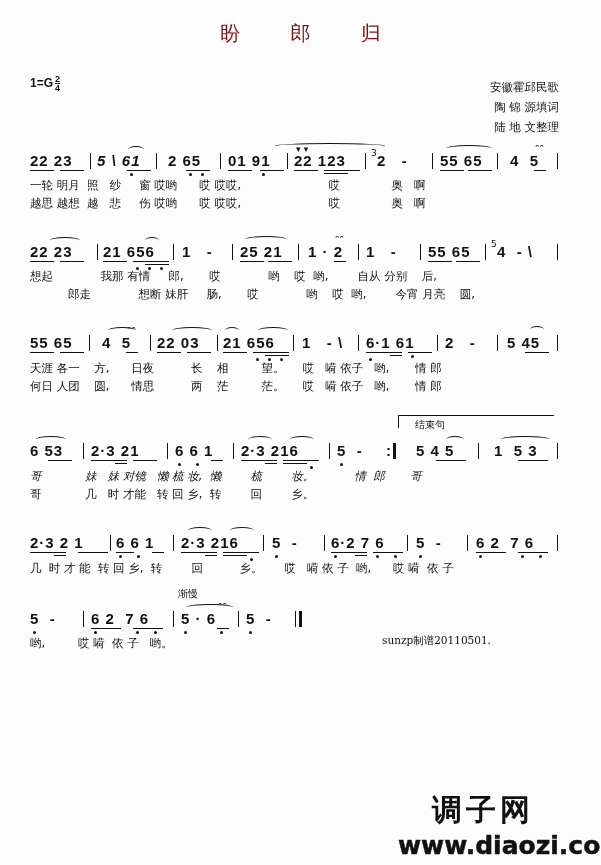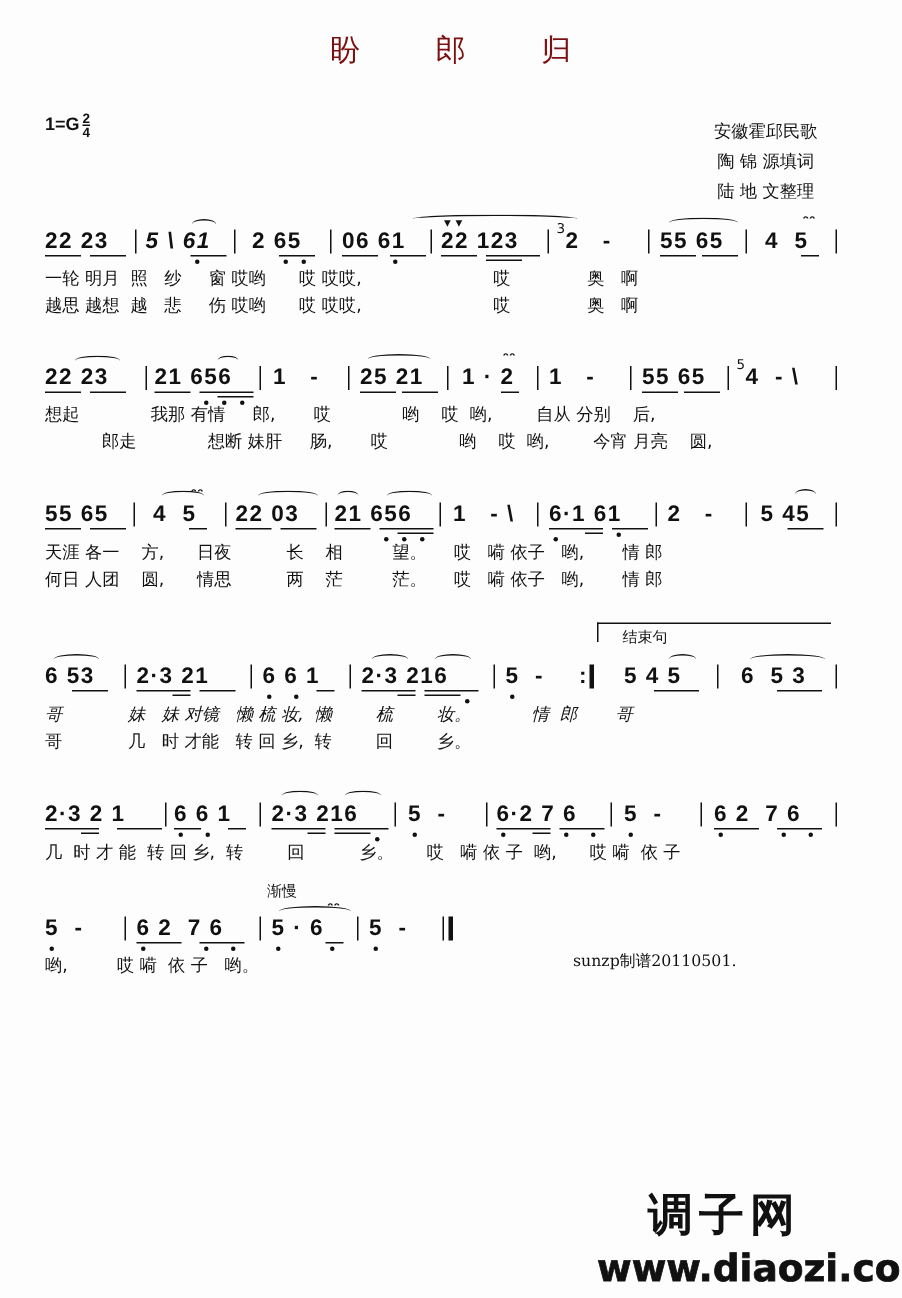--- a/index.html
+++ b/index.html
@@ -5,21 +5,21 @@
   html, body { margin:0; padding:0; background:#fdfdfd; }
   body { width:601px; height:865px; position:relative; overflow:hidden;
          font-family:"DejaVu Sans","Liberation Sans",sans-serif; color:#111; }
   .abs { position:absolute; }
   .title { left:0; width:601px; top:20px; text-align:center; color:#7a1010;
            font-family:"DejaVu Serif","Liberation Serif",serif; font-size:20px; letter-spacing:22px; padding-left:22px; box-sizing:border-box; }
   .key { left:30px; top:75px; font-size:12px; font-weight:bold; font-family:"Liberation Sans",sans-serif; }
   .frac { display:inline-block; vertical-align:middle; font-size:9px; line-height:8px; text-align:center; margin-left:2px; }
   .frac span { display:block; }
   .frac .top { border-bottom:1px solid #111; }
-  .credits { right:56px; top:77px; font-size:11.5px; line-height:20px; text-align:center; }
+  .credits { right:42px; top:77px; font-size:11.5px; line-height:20px; text-align:right; }
   .row { left:0; width:601px; }
   .notes { position:absolute; font-family:"Liberation Sans",sans-serif; font-weight:bold; font-size:15px; white-space:pre; letter-spacing:1px; }
   .lyric { position:absolute; font-size:11.5px; white-space:pre;text-align:center; }
   .bar { position:absolute; width:1px; height:16px; background:#111; }
   .u1 { position:absolute; height:1px; background:#111; }
   .dot { position:absolute; width:3px; height:3px; border-radius:50%; background:#111; }
   .slur { position:absolute; border-top:1px solid #111; border-radius:50% 50% 0 0; height:6px; }
   .mark { position:absolute; font-size:9px; font-weight:bold; }
   .small { position:absolute; font-size:9px; }
   .endbracket { position:absolute; left:398px; top:415px; width:155px; height:12px; border-top:1px solid #111; border-left:1px solid #111; }
@@ -54,21 +54,21 @@
   <div class="notes" style="left:97px;top:152px;font-style:italic;">5 \ 61</div>
   <div class="u1" style="left:127px;top:170px;width:24px;"></div>
   <div class="dot" style="left:130px;top:173px;"></div>
   <div class="slur" style="left:128px;top:146px;width:16px;"></div>
   <div class="bar" style="left:156px;top:153px;"></div>
   <div class="notes" style="left:168px;top:152px;">2 65</div>
   <div class="u1" style="left:186px;top:170px;width:24px;"></div>
   <div class="dot" style="left:189px;top:173px;"></div>
     <div class="dot" style="left:201px;top:173px;"></div>
   <div class="bar" style="left:220px;top:153px;"></div>
-  <div class="notes" style="left:228px;top:152px;">06 61</div>
+  <div class="notes" style="left:228px;top:152px;">01 91</div>
   <div class="u1" style="left:228px;top:170px;width:24px;"></div>
   <div class="u1" style="left:260px;top:170px;width:24px;"></div>
   <div class="dot" style="left:262px;top:173px;"></div>
   <div class="bar" style="left:287px;top:153px;"></div>
   <div class="notes" style="left:294px;top:152px;">22 123</div>
   <div class="mark" style="left:296px;top:144px;">▾ ▾</div>
   <div class="u1" style="left:294px;top:170px;width:24px;"></div>
   <div class="u1" style="left:324px;top:170px;width:36px;"></div>
   <div class="u1" style="left:324px;top:173px;width:24px;"></div>
   <div class="slur" style="left:275px;top:143px;width:110px;height:5px;"></div>
@@ -203,21 +203,21 @@
   <div class="slur" style="left:290px;top:436px;width:24px;"></div>
   <div class="bar" style="left:329px;top:443px;"></div>
   <div class="notes" style="left:337px;top:442px;">5  -</div>
   <div class="dot" style="left:340px;top:463px;"></div>
   <div class="notes" style="left:386px;top:442px;">:</div>
   <div class="bar" style="left:393px;top:443px;width:3px;"></div>
   <div class="notes" style="left:416px;top:442px;">5 4 5</div>
   <div class="u1" style="left:436px;top:460px;width:30px;"></div>
   <div class="slur" style="left:446px;top:436px;width:18px;"></div>
   <div class="bar" style="left:478px;top:443px;"></div>
-  <div class="notes" style="left:494px;top:442px;">6  5 3</div>
+  <div class="notes" style="left:494px;top:442px;">1  5 3</div>
   <div class="u1" style="left:518px;top:460px;width:30px;"></div>
   <div class="slur" style="left:500px;top:436px;width:50px;"></div>
   <div class="bar" style="left:557px;top:443px;"></div>
 
   <div class="lyric" style="left:30px;top:469px;font-style:italic;">哥            妹   妹 对镜   懒 梳 妆,  懒        梳        妆。           情  郎       哥</div>
   <div class="lyric" style="left:30px;top:487px;">哥            几   时 才能   转 回 乡,  转        回        乡。</div>
 </div>
 
 <div class="abs row" style="top:0;height:0;">
   <div class="notes" style="left:30px;top:534px;">2·3 2 1</div>

